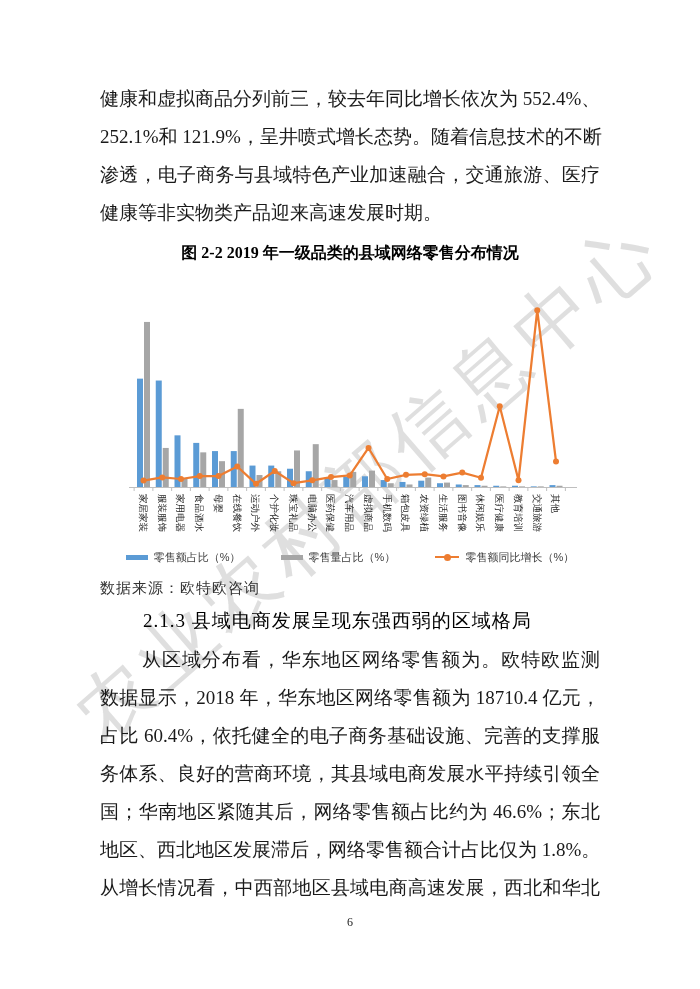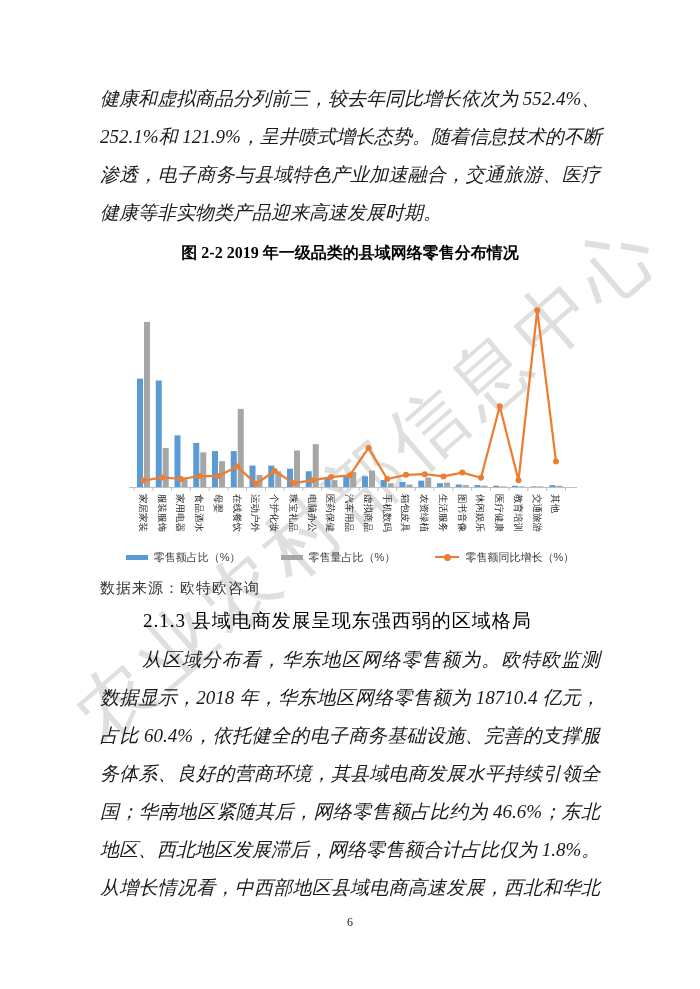--- a/index.html
+++ b/index.html
@@ -8,21 +8,21 @@
     font-family:"Liberation Serif", serif;color:#1a1a1a;
   }
   .watermark{
     position:absolute;left:368px;top:482px;z-index:0;white-space:nowrap;
     transform:translate(-50%,-50%) rotate(-41deg);
     font-family:"Liberation Sans", sans-serif;
     font-size:76px;letter-spacing:7px;color:#c6c6c6;opacity:0.55;font-weight:400;
     pointer-events:none;
   }
   .content{position:absolute;inset:0;z-index:1;}
-  .para{position:absolute;left:100px;width:500px;font-style:italic;}
+  .para{position:absolute;left:100px;width:500px;}
   .para .line{
     height:38px;line-height:38px;font-size:19px;
     text-align:justify;text-align-last:justify;white-space:nowrap;
   }
   .para .line.nojust{text-align-last:left;}
   .para .line.indent{padding-left:42px;}
   .para-top{top:80px;}
   .para-body{top:641px;}
   .fig-title{
     position:absolute;left:0;top:243px;width:700px;text-align:center;

